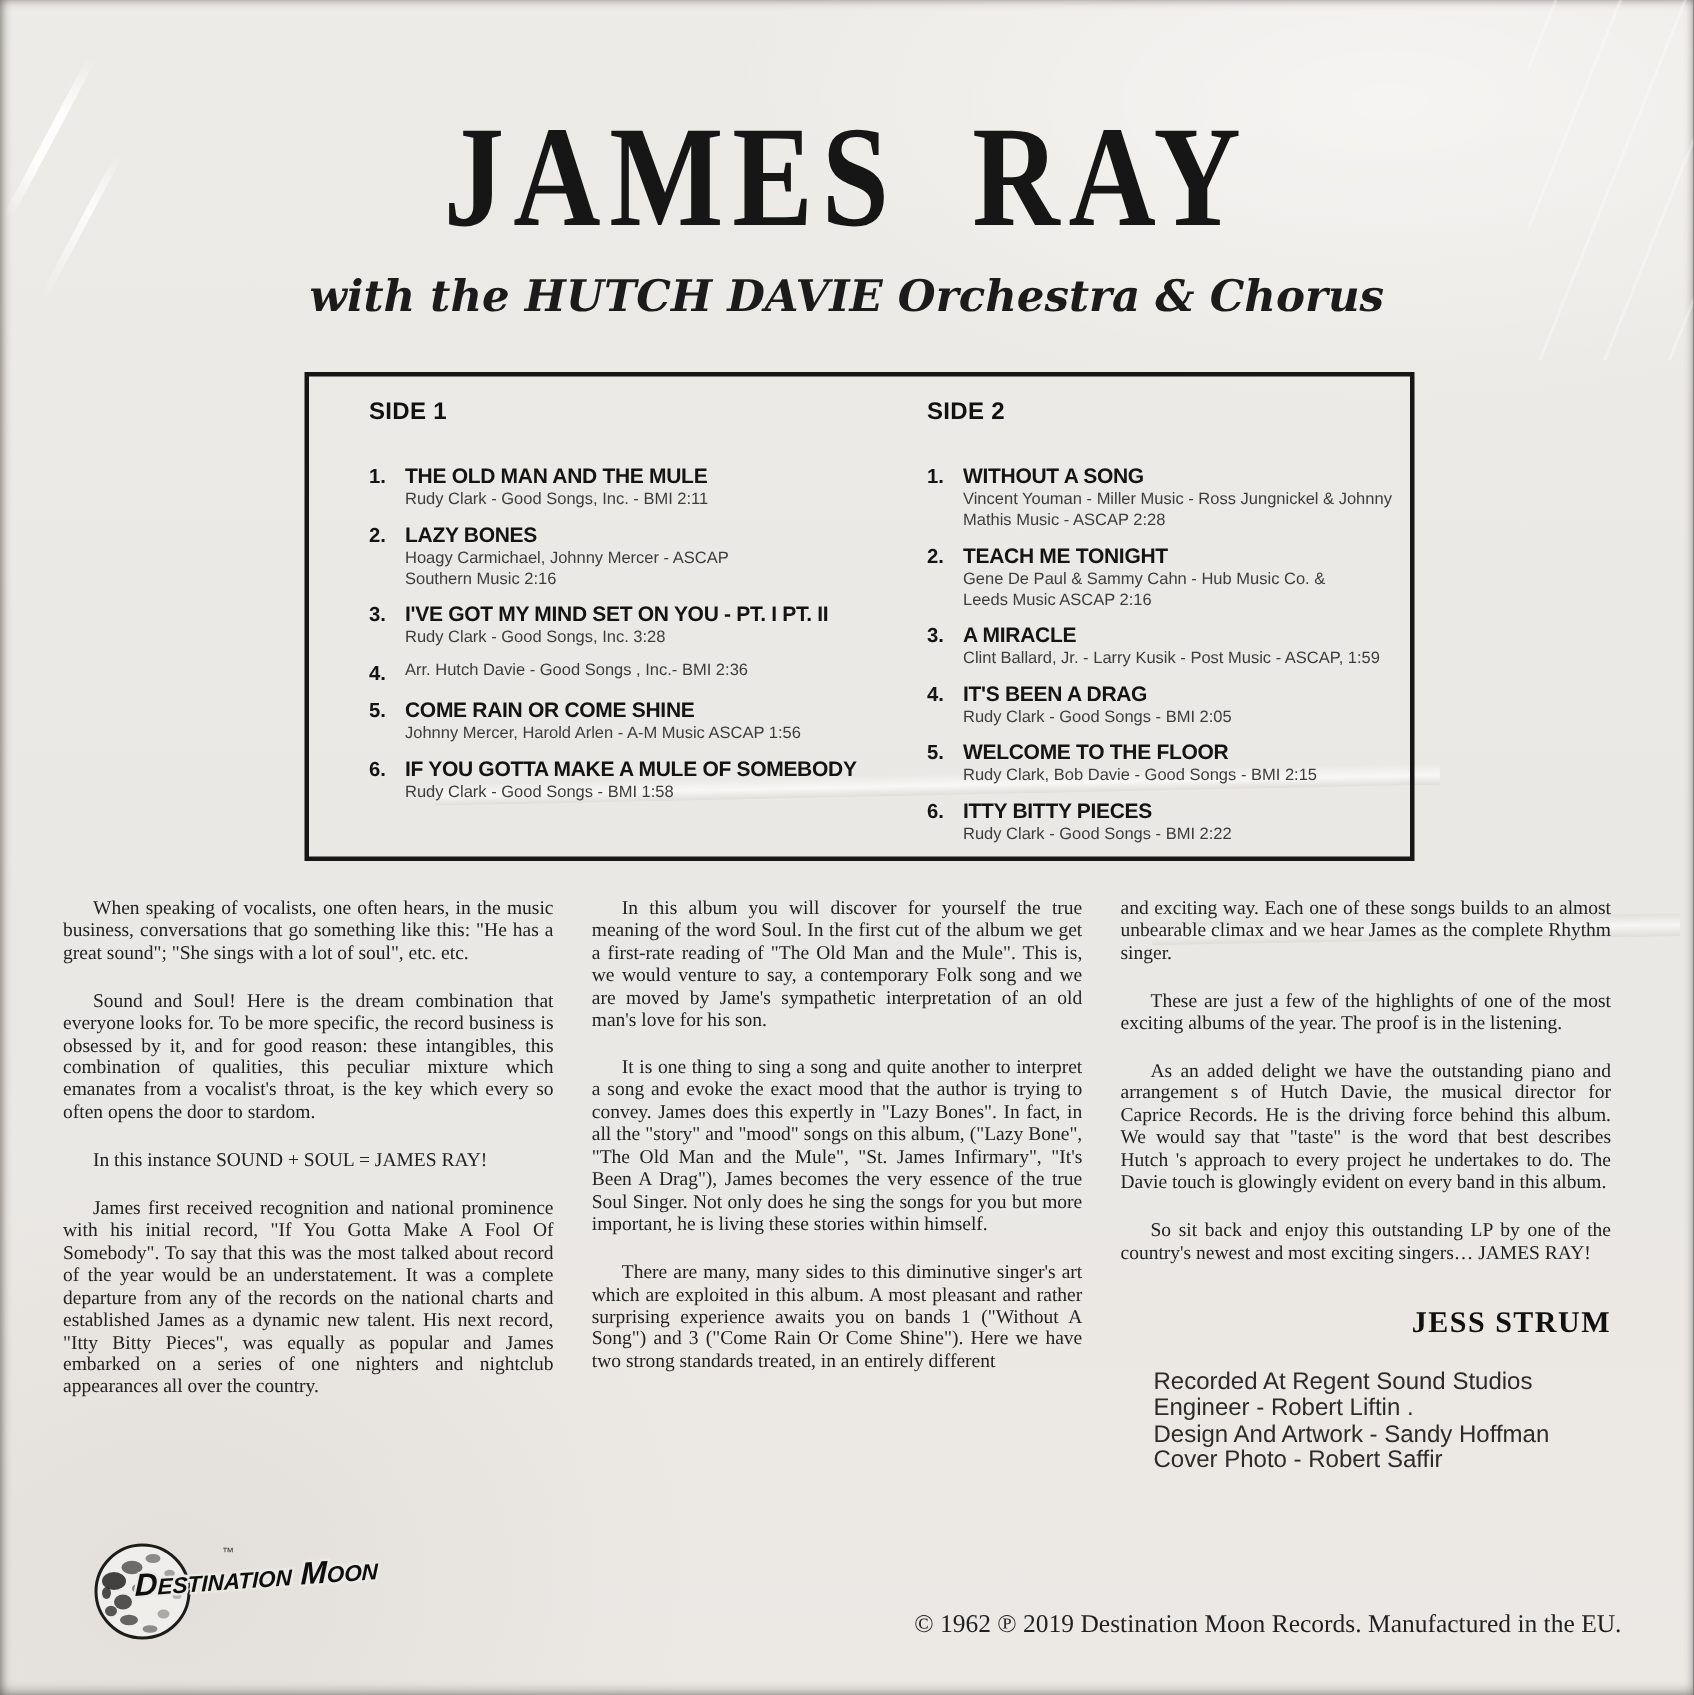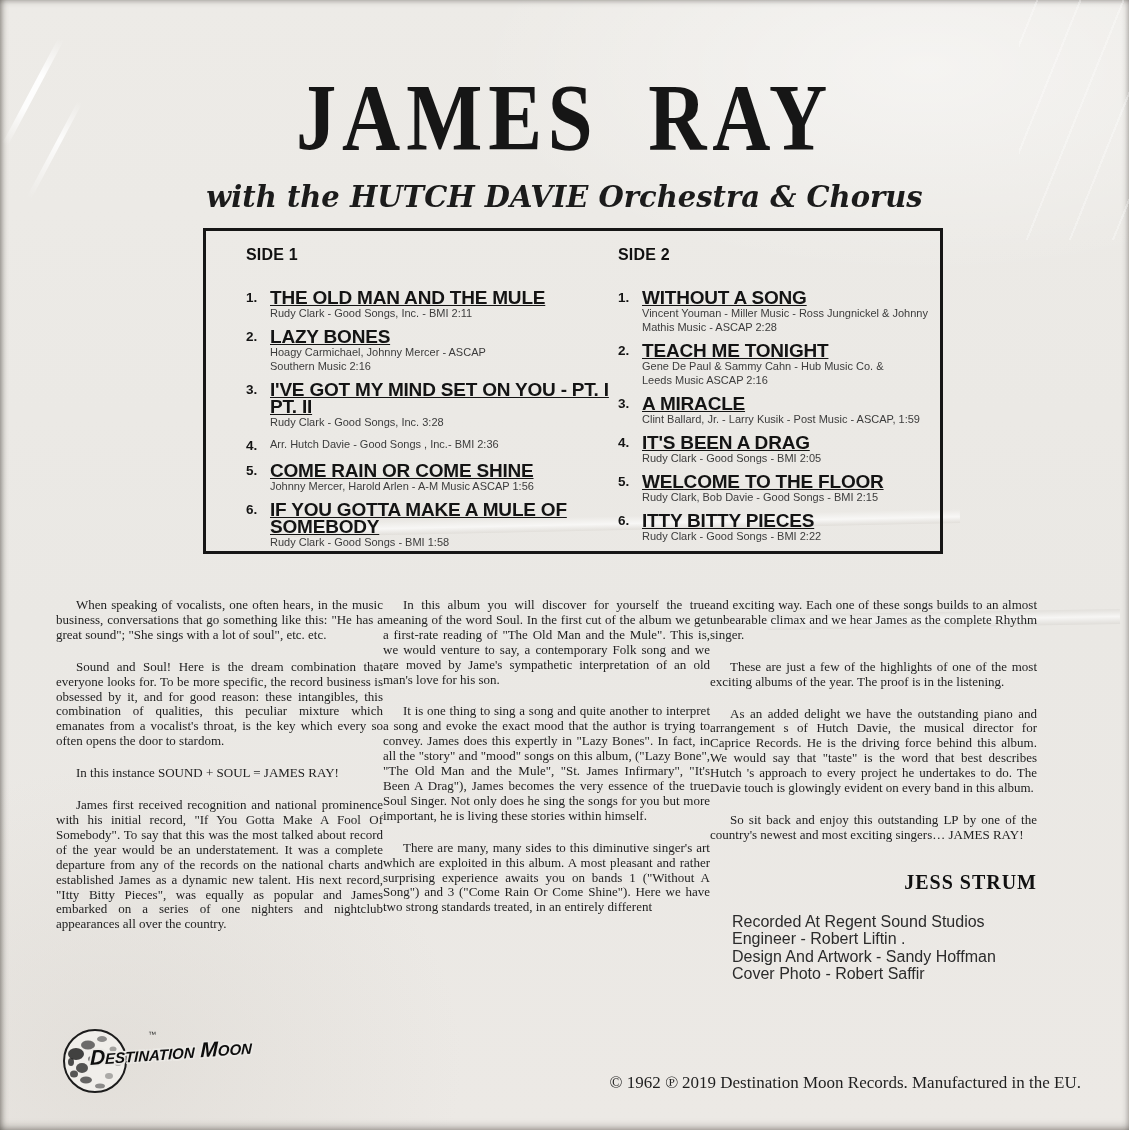--- a/index.html
+++ b/index.html
@@ -27,33 +27,33 @@
     background:linear-gradient(180deg,rgba(255,255,255,0) 0%,rgba(255,255,255,0.65) 55%,rgba(160,152,142,0.12) 100%);}
   .crease-right{position:absolute;left:768px;top:612px;width:352px;height:15px;transform:rotate(-1deg);
     background:linear-gradient(180deg,rgba(120,115,108,0.07),rgba(255,255,255,0.6) 50%,rgba(120,115,108,0.09));}
 
   .title{position:absolute;top:70px;left:0;width:100%;margin:0;text-align:center;
     font-family:"Liberation Serif",serif;font-weight:bold;font-size:96px;line-height:1;
     letter-spacing:7px;word-spacing:28px;color:#161616;transform:scaleX(0.84);}
   .subtitle{position:absolute;top:180px;left:0;width:100%;text-align:center;
     font-family:"DejaVu Serif",serif;font-style:italic;font-weight:bold;font-size:29px;color:#1b1b1b;}
 
-  .box{position:absolute;left:203px;top:228px;width:740px;height:326px;box-sizing:border-box;
+  .box{position:absolute;left:203px;top:248px;width:740px;height:326px;box-sizing:border-box;
     border:3px solid #161616;display:flex;padding:15px 12px 0 40px;}
   .side1{width:372px;flex:none;}
   .side2{flex:1;}
   .side-heading{font-family:"Liberation Sans",sans-serif;font-weight:bold;font-size:16px;color:#111;
     margin-bottom:25px;letter-spacing:.2px;}
   .track{display:flex;margin-bottom:8px;font-family:"Liberation Sans",sans-serif;}
   .tnum{width:24px;flex:none;font-weight:bold;font-size:13.5px;line-height:17px;color:#141414;}
   .tbody{flex:1;}
-  .ttitle{font-weight:bold;font-size:19px;line-height:17px;letter-spacing:-0.2px;color:#141414;text-decoration:underline;}
+  .ttitle{font-weight:bold;font-size:14px;line-height:17px;letter-spacing:-0.2px;color:#141414;}
   .tcredit{font-size:11px;line-height:14px;color:#3c3c3c;}
 
-  .notes{position:absolute;left:56px;top:598px;width:1032px;display:flex;justify-content:flex-start;}
+  .notes{position:absolute;left:42px;top:598px;width:1032px;display:flex;justify-content:space-between;}
   .ncol{width:327px;text-align:justify;font-size:13px;line-height:14.9px;color:#222;}
   .para{margin:0 0 17px 0;text-indent:20px;}
   .para.cont{text-indent:0;}
   .byline{text-align:right;font-weight:bold;font-size:20px;letter-spacing:1px;color:#111;margin-top:32px;}
   .credits{margin-top:23px;padding-left:22px;font-family:"Liberation Sans",sans-serif;
     font-size:16px;line-height:17.5px;color:#2b2b2b;text-align:left;}
 
   .logo{position:absolute;left:62px;top:1024px;width:240px;height:74px;}
   .logo svg{position:absolute;left:0;top:4px;}
   .logo-text{position:absolute;left:28px;top:22px;white-space:nowrap;

